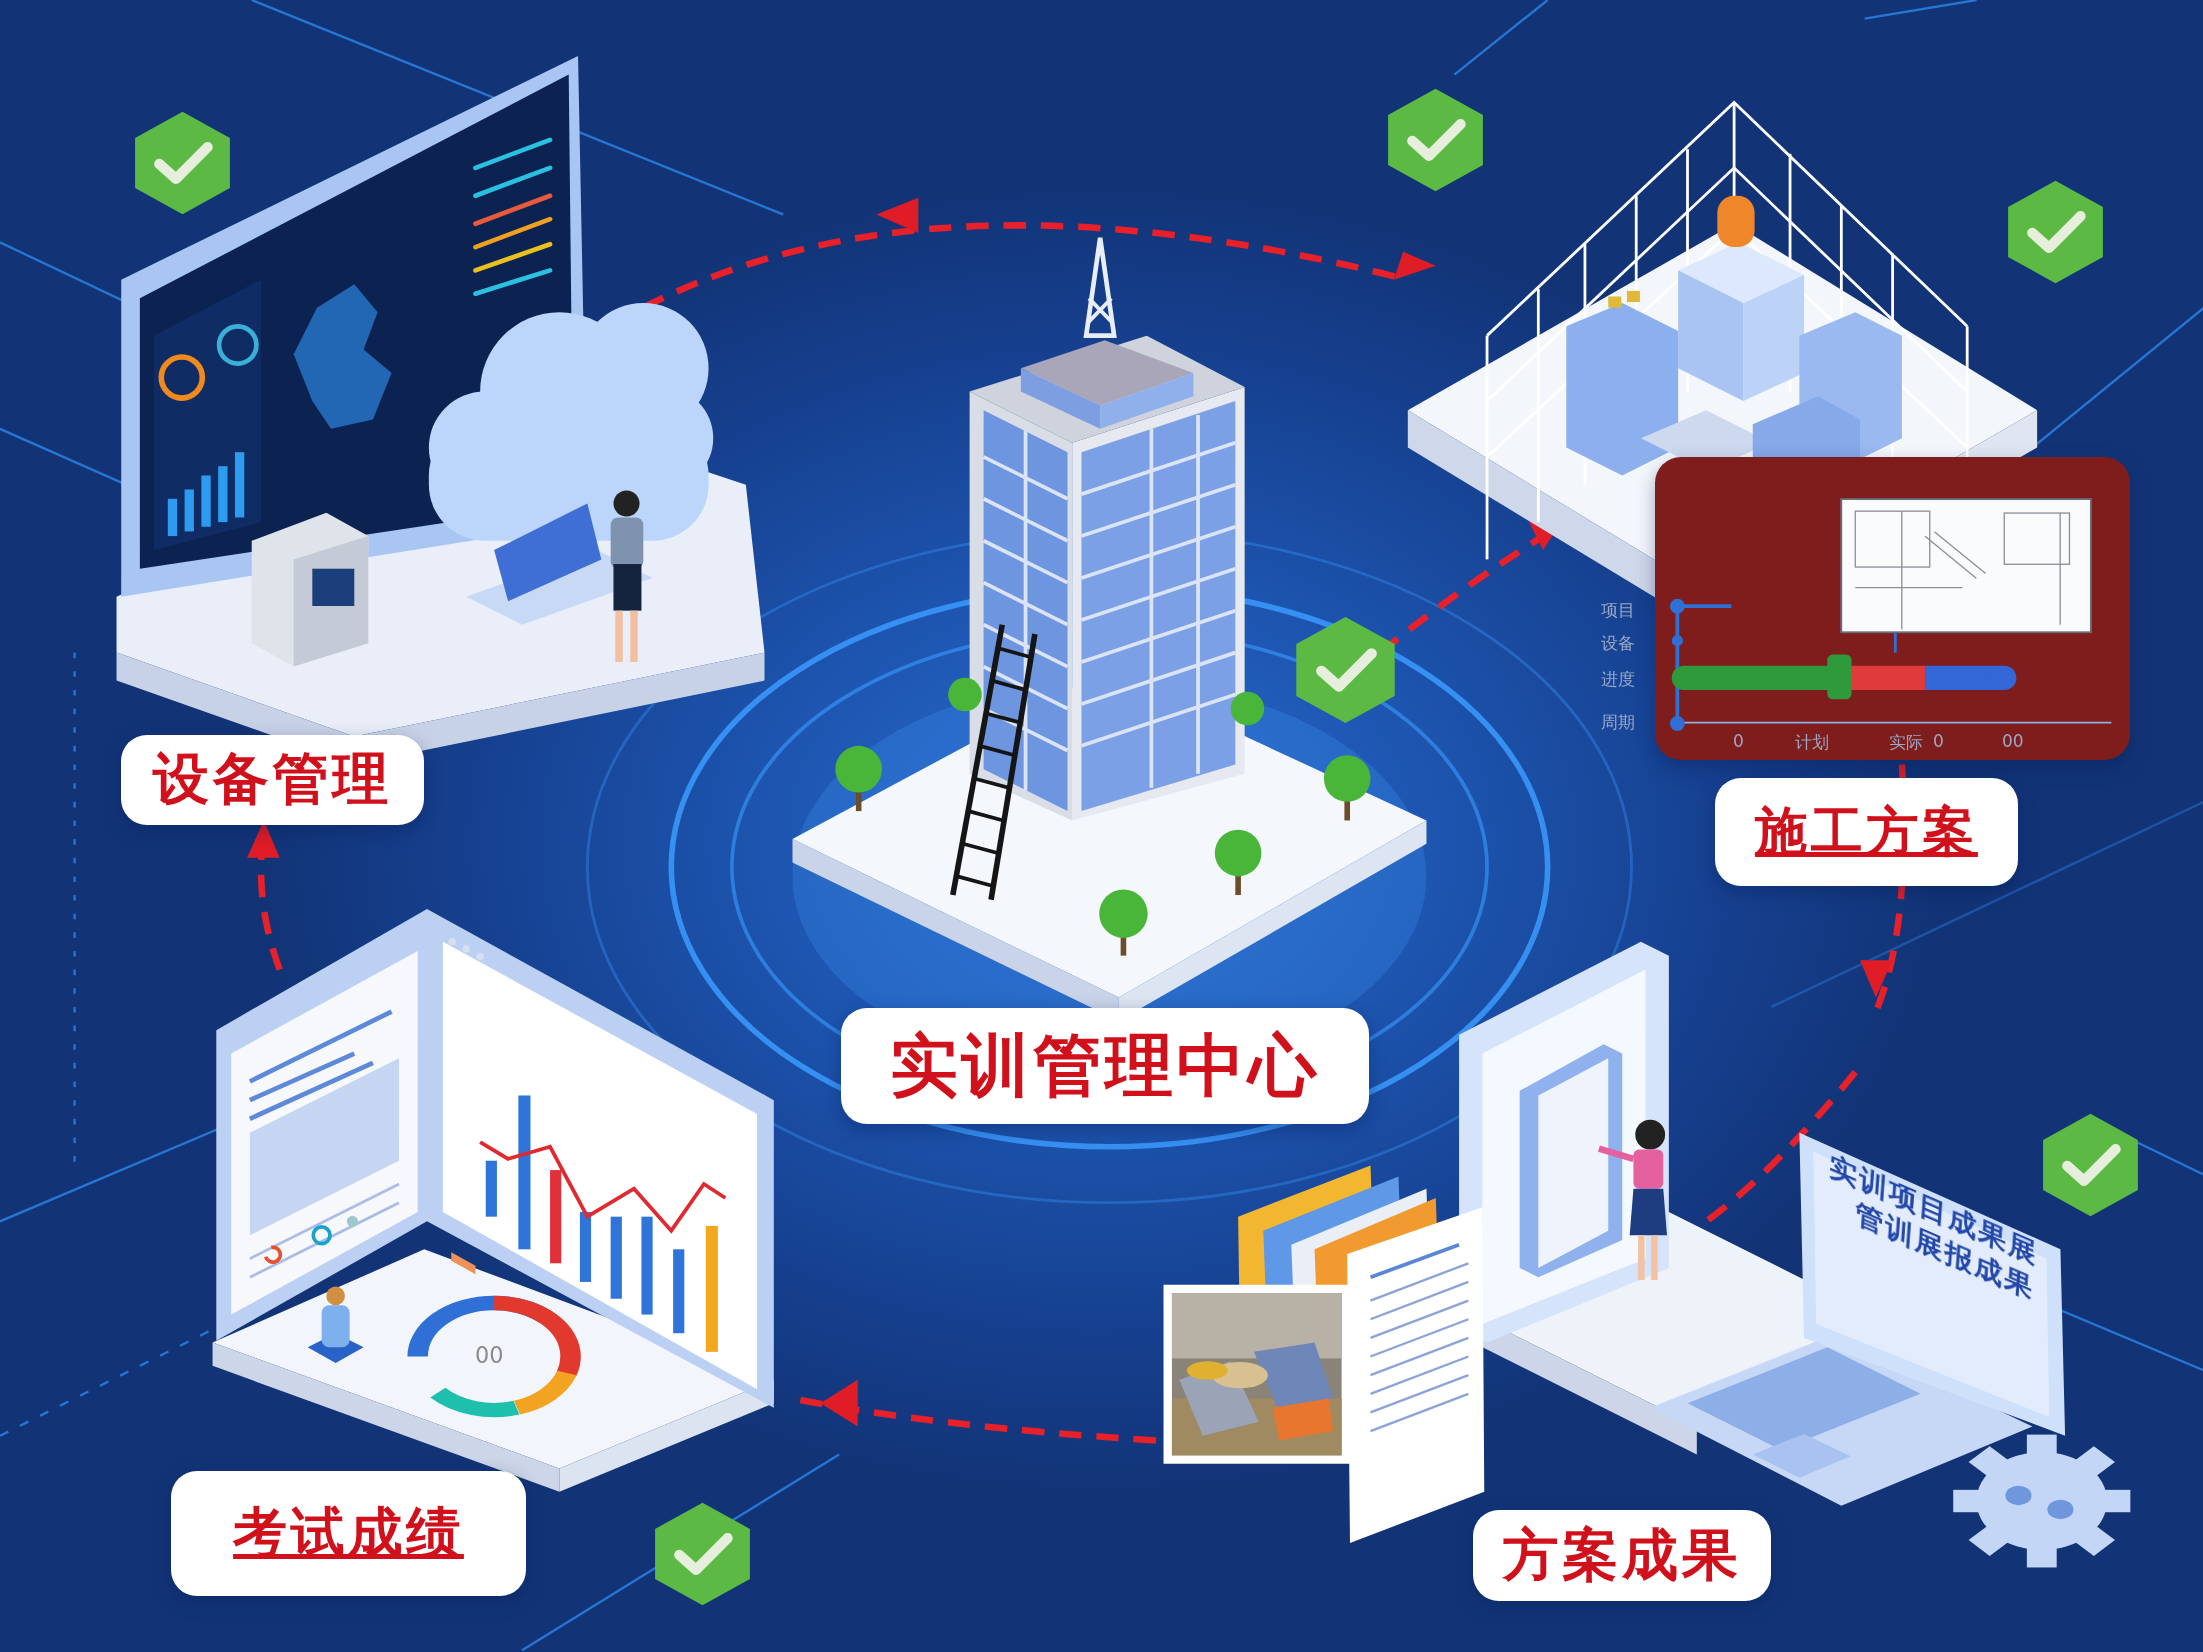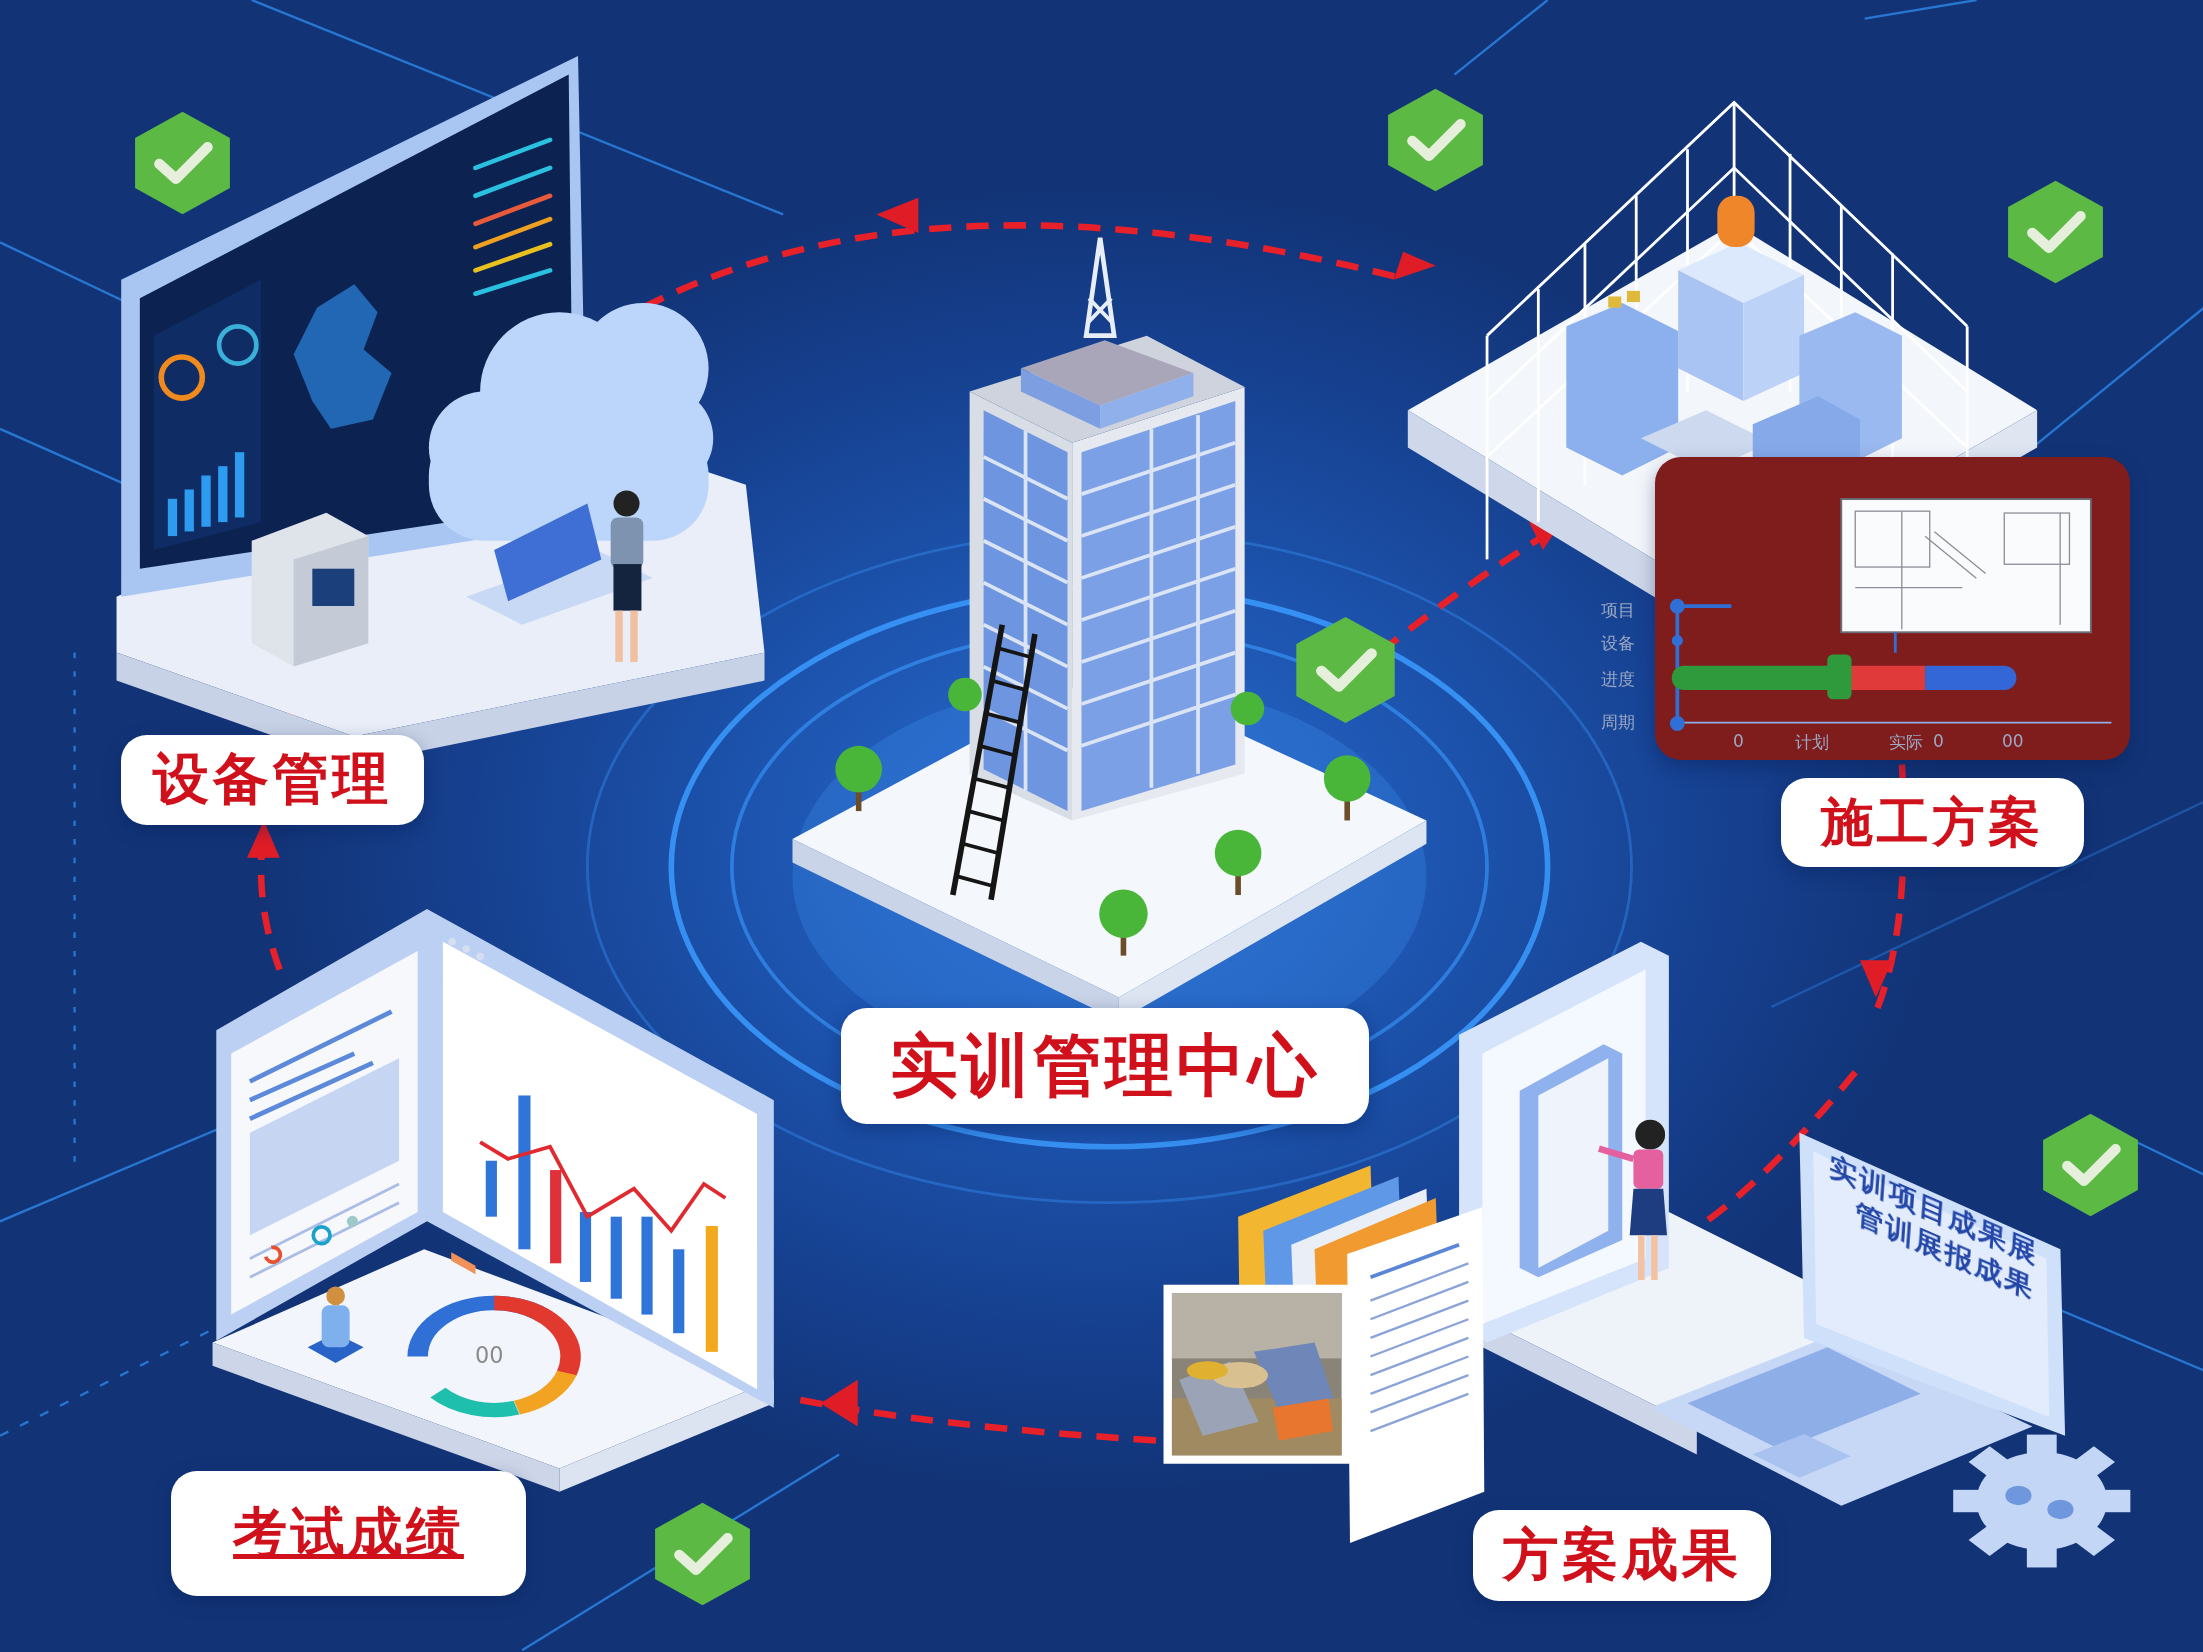--- a/index.html
+++ b/index.html
@@ -407,21 +407,21 @@
         <rect x="-16" y="-95" width="32" height="40" transform="rotate(-135)"></rect>
       </g>
     <circle r="14" cx="-25" cy="-8" fill="#6f97de"></circle>
       <circle r="14" cx="20" cy="12" fill="#6f97de"></circle>
   </g>
 </svg>
 <div class="laptop-text" style="left:1829px;top:1193px;">实训项目成果展</div>
 <div class="laptop-text" style="left:1855px;top:1234px;">管训展报成果</div>
 
 <div class="label" style="left:121px;top:735px;width:303px;height:90px;font-size:56px;">设备管理</div>
-<div class="label" style="left:1781px;top:778px;width:303px;height:89px;font-size:52px;">施工方案</div>
+<div class="label" style="left:1715px;top:778px;width:303px;height:108px;font-size:52px;text-decoration:underline;">施工方案</div>
 <div class="label" style="left:1473px;top:1510px;width:298px;height:91px;font-size:56px;">方案成果</div>
 <div class="label" style="left:171px;top:1471px;width:355px;height:125px;font-size:54px;text-decoration:underline;">考试成绩</div>
 <div class="label" style="left:841px;top:1008px;width:528px;height:116px;font-size:68px;">实训管理中心</div>
 
 <svg class="badge" style="left:133px;top:110px;" viewBox="0 0 106 114">
   <polygon points="53,2 104,30 104,84 53,112 2,84 2,30" fill="#5cb944"></polygon>
   <polyline points="28,58 46,74 80,40" fill="none" stroke="#e6efdc" stroke-width="11" stroke-linecap="round" stroke-linejoin="round"></polyline>
 </svg>
 <svg class="badge" style="left:1386px;top:87px;" viewBox="0 0 106 114">
   <polygon points="53,2 104,30 104,84 53,112 2,84 2,30" fill="#5cb944"></polygon>

